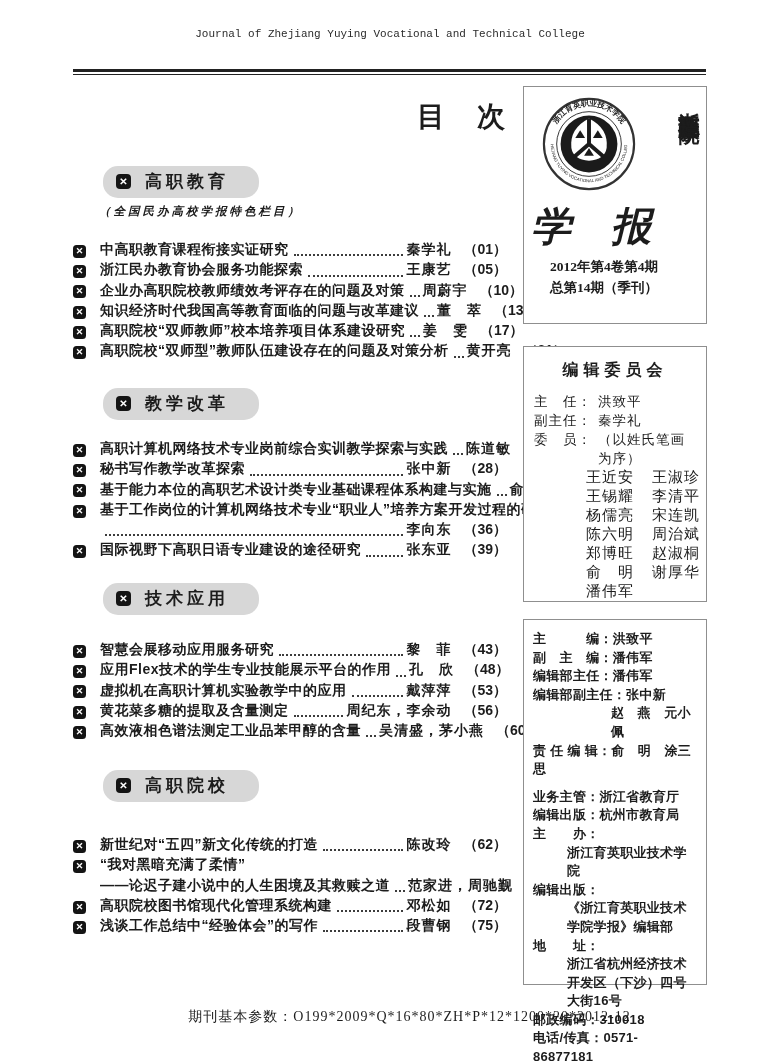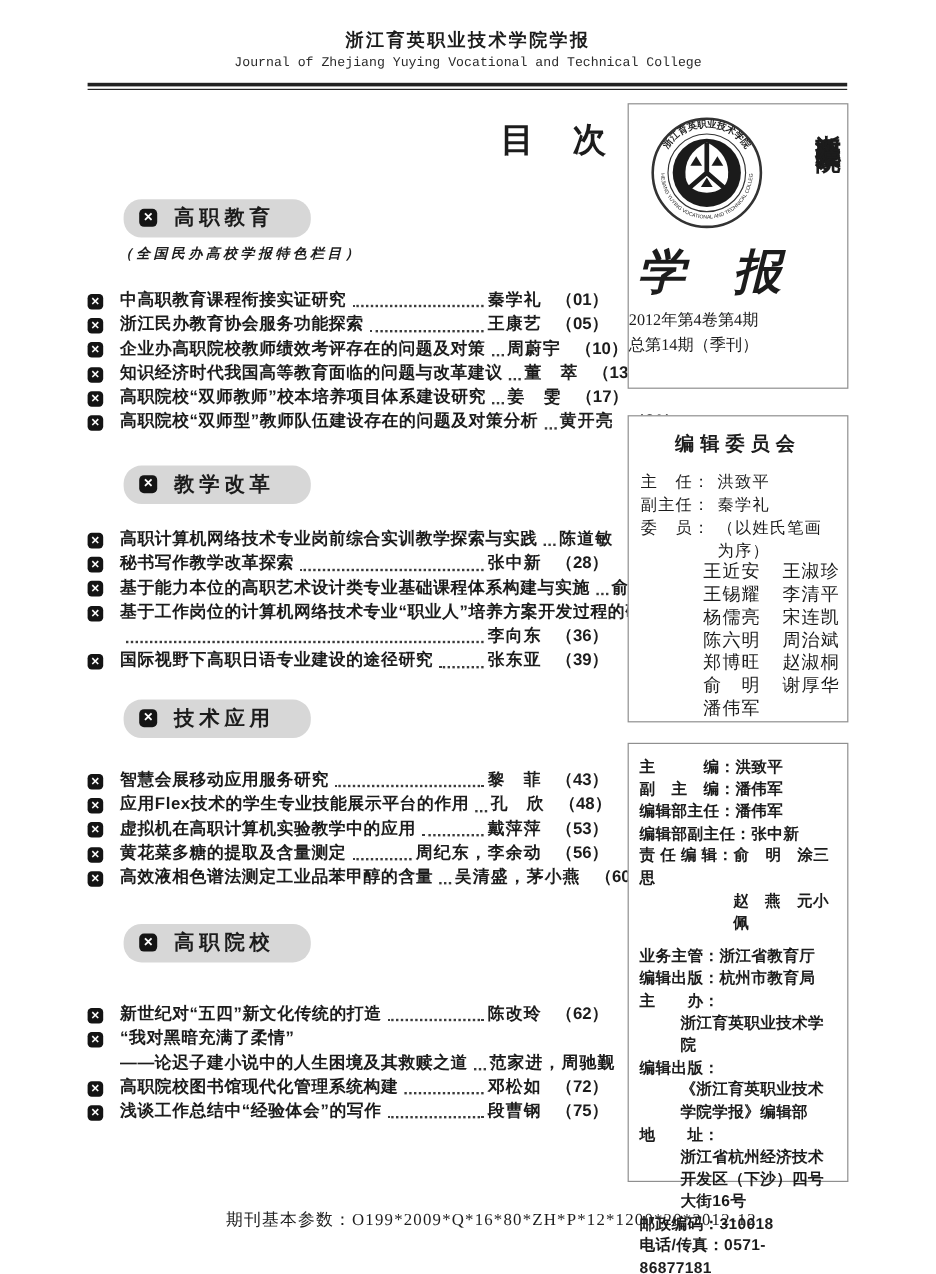--- a/index.html
+++ b/index.html
@@ -38,22 +38,22 @@
   .box{position:absolute;left:523px;width:184px;border:1.5px solid #8f8f8f;
        background:#fff;box-sizing:border-box;}
   .box1{top:86px;height:238px;}
   .box2{top:346px;height:256px;padding:10px;}
   .box3{top:619px;height:366px;padding:10px 9px;}
 
   .seal{position:absolute;left:16px;top:8px;}
   .journal-script{position:absolute;left:0;top:112px;width:134px;text-align:center;
                   font-family:"Liberation Serif",serif;font-size:40px;font-weight:bold;
                   font-style:italic;}
-  .issue{position:absolute;left:0;width:134px;text-align:left;
-         font-family:"Liberation Serif",serif;font-weight:normal;font-size:13.5px;}
+  .issue{position:absolute;left:0;width:134px;text-align:right;
+         font-family:"Liberation Serif",serif;font-weight:bold;font-size:13.5px;}
   .issue1{top:171px;} .issue2{top:192px;}
   .vert-name{position:absolute;top:9px;right:3px;height:218px;writing-mode:vertical-rl;
              text-orientation:upright;font-size:21px;font-weight:bold;letter-spacing:1px;}
 
   .box2-title{text-align:center;font-size:16px;font-weight:bold;letter-spacing:5px;margin:3px 0 11px;}
   .crow{display:flex;font-family:"Liberation Serif",serif;font-size:13.5px;line-height:19px;letter-spacing:1px;}
   .clabel{width:64px;flex:none;}
   .mrow{display:flex;padding-left:52px;font-family:"Liberation Serif",serif;
         font-size:15px;line-height:19px;letter-spacing:1px;}
   .mcol{width:66px;flex:none;}
@@ -67,21 +67,20 @@
   .footer{position:absolute;top:1008px;left:73px;width:633px;box-sizing:border-box;
           padding-left:40px;text-align:center;font-family:"Liberation Serif",serif;
           font-size:14px;letter-spacing:1px;}
 </style>
 </head>
 <body>
 
 <div class="page">
 
   <div class="header">
-    <div class="header-cn">浙江育英职业技术学院学报</div>
     <div class="header-en">Journal of Zhejiang Yuying Vocational and Technical College</div>
   </div>
   <div class="top-rule"></div>
 
   <div class="toc-title">目　次</div>
   <div id="toc-sections">
       <div class="sec" style="top: 166px;"><div class="pill">
           <span class="bullet">✕</span>
           <span class="pill-label">高职教育</span>
         </div><div class="note">（全国民办高校学报特色栏目）</div><div class="alist" style="margin-top: 22px;">
@@ -321,22 +320,22 @@
         </div>
       </div>
   </div>
 
   <div class="box box3">
     <div id="imprint-rows">
         <div class="irow"><span class="ilabel">主　　　编：</span><span class="ival">洪致平</span></div>
         <div class="irow"><span class="ilabel">副　主　编：</span><span class="ival">潘伟军</span></div>
         <div class="irow"><span class="ilabel">编辑部主任：</span><span class="ival">潘伟军</span></div>
         <div class="irow"><span class="ilabel">编辑部副主任：</span><span class="ival">张中新</span></div>
+        <div class="irow ind2"><span class="ival">赵　燕　元小佩</span></div>
         <div class="irow"><span class="ilabel">责 任 编 辑：</span><span class="ival">俞　明　涂三思</span></div>
-        <div class="irow ind2"><span class="ival">赵　燕　元小佩</span></div>
         <div class="irow gap"><span class="ilabel">业务主管：</span><span class="ival">浙江省教育厅</span></div>
         <div class="irow"><span class="ilabel">编辑出版：</span><span class="ival">杭州市教育局</span></div>
         <div class="irow"><span class="ilabel">主　　办：</span></div>
         <div class="irow ind1"><span class="ival">浙江育英职业技术学院</span></div>
         <div class="irow"><span class="ilabel">编辑出版：</span></div>
         <div class="irow ind1"><span class="ival">《浙江育英职业技术学院学报》编辑部</span></div>
         <div class="irow"><span class="ilabel">地　　址：</span></div>
         <div class="irow ind1"><span class="ival">浙江省杭州经济技术开发区（下沙）四号大街16号</span></div>
         <div class="irow"><span class="ilabel">邮政编码：</span><span class="ival">310018</span></div>
         <div class="irow"><span class="ilabel">电话/传真：</span><span class="ival">0571-86877181</span></div>

